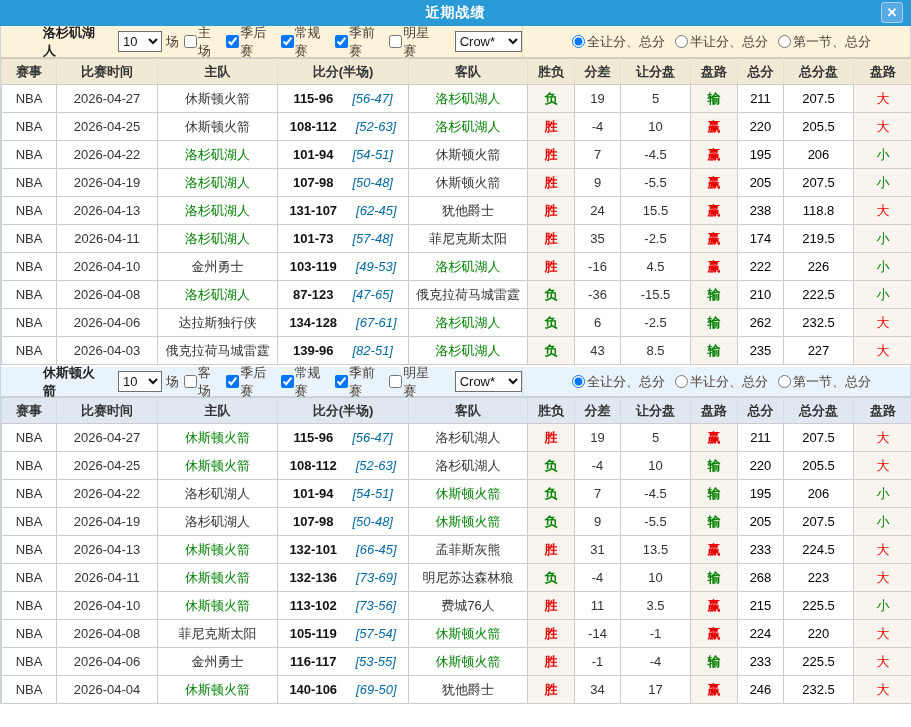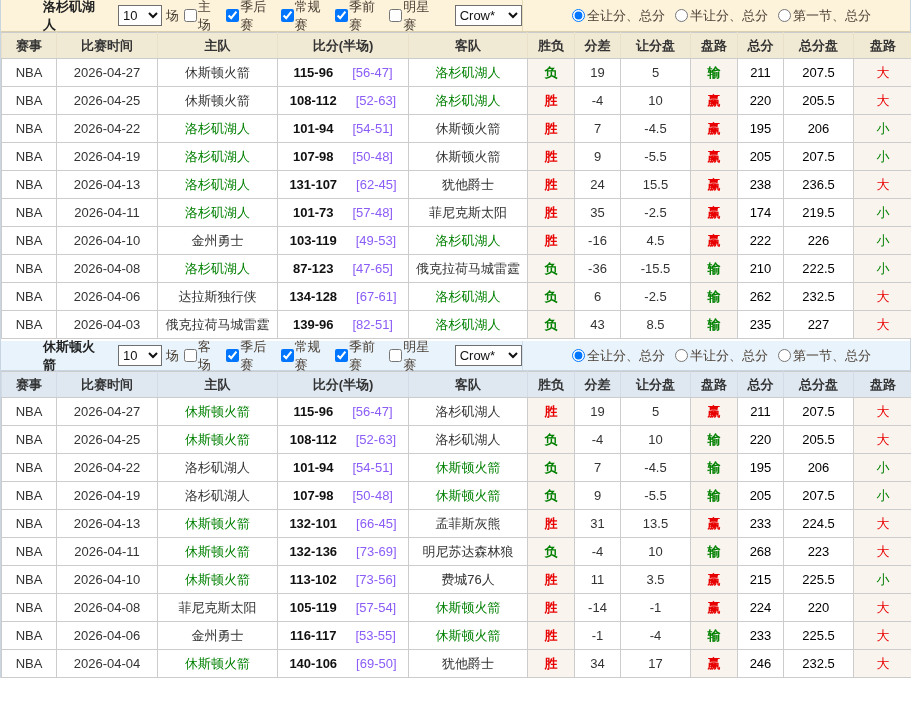--- a/index.html
+++ b/index.html
@@ -37,29 +37,33 @@
   .sec1 th { background:#f0e9d4; border-color:#ccc #e8e0c8 #ccc #e8e0c8; }
   .sec2 th { background:#dfe8f1; border-color:#ccc #d3dce6 #ccc #d3dce6; }
   td { height:28px; color:#333; background:#fff; }
   td.shade { background:#faf4ee; }
   td.c-bold { font-weight:bold; }
   .focus { color:#008000; }
   .c-red { color:#e80000; }
   .c-green { color:#008000; }
   .c-blue { color:#000000; }
   .score-main { font-weight:bold; color:#111; }
-  .score-half { color:#8b5cf6; margin-left:19px; }
+  .score-half { color:#0369a1; margin-left:19px;font-style:italic; }
   td.summary-cell { height:28px; font-size:13px; color:#333; }
   .seg-r { color:#e80000; }
   .seg-k { color:#333; }
 </style>
 </head>
 <body>
 
 <div class="dialog">
+  <div class="titlebar">
+    <span class="title">近期战绩</span>
+    <button class="close-btn">✕</button>
+  </div>
   <div id="sections">
       <div class="section sec1">
         <div class="ctrl-bar">
           <div class="ctrl-left">
             <span class="team">洛杉矶湖人</span>
             <select class="sel games"><option>10</option></select>
             <span class="lbl">场</span>
             <input type="checkbox" style="">
             <span class="lbl">主场</span>
             <input type="checkbox" checked="" style="">
@@ -173,21 +177,21 @@
               <td class="">NBA</td>
               <td class="">2026-04-13</td>
               <td class="focus">洛杉矶湖人</td>
               <td><span class="score-main">131-107</span><span class="score-half">[62-45]</span></td>
               <td class="">犹他爵士</td>
               <td class="shade c-bold c-red">胜</td>
               <td class="">24</td>
               <td class="">15.5</td>
               <td class="shade c-bold c-red">赢</td>
               <td class="c-blue">238</td>
-              <td class="c-blue">236.5</td>
+              <td class="c-blue">118.8</td>
               <td class="shade c-red">大</td>
             </tr>
             <tr>
               <td class="">NBA</td>
               <td class="">2026-04-11</td>
               <td class="focus">洛杉矶湖人</td>
               <td><span class="score-main">101-73</span><span class="score-half">[57-48]</span></td>
               <td class="">菲尼克斯太阳</td>
               <td class="shade c-bold c-red">胜</td>
               <td class="">35</td>

